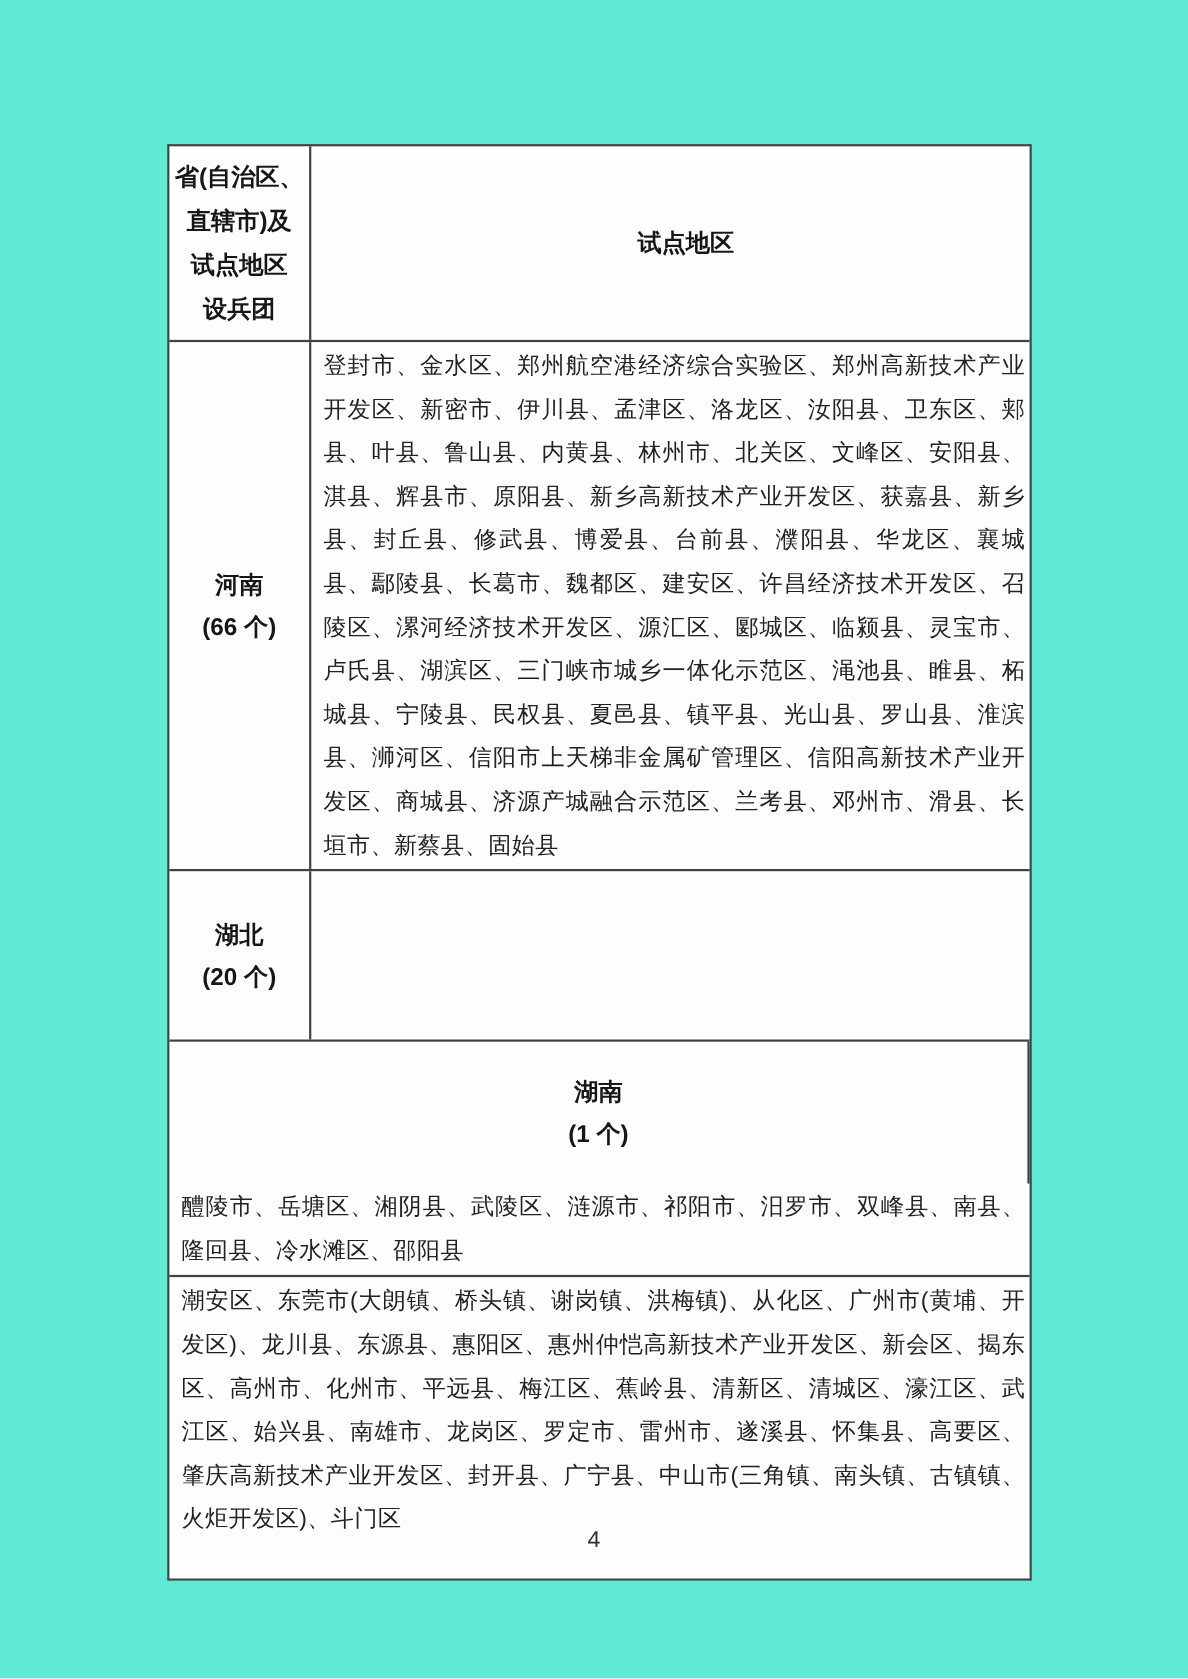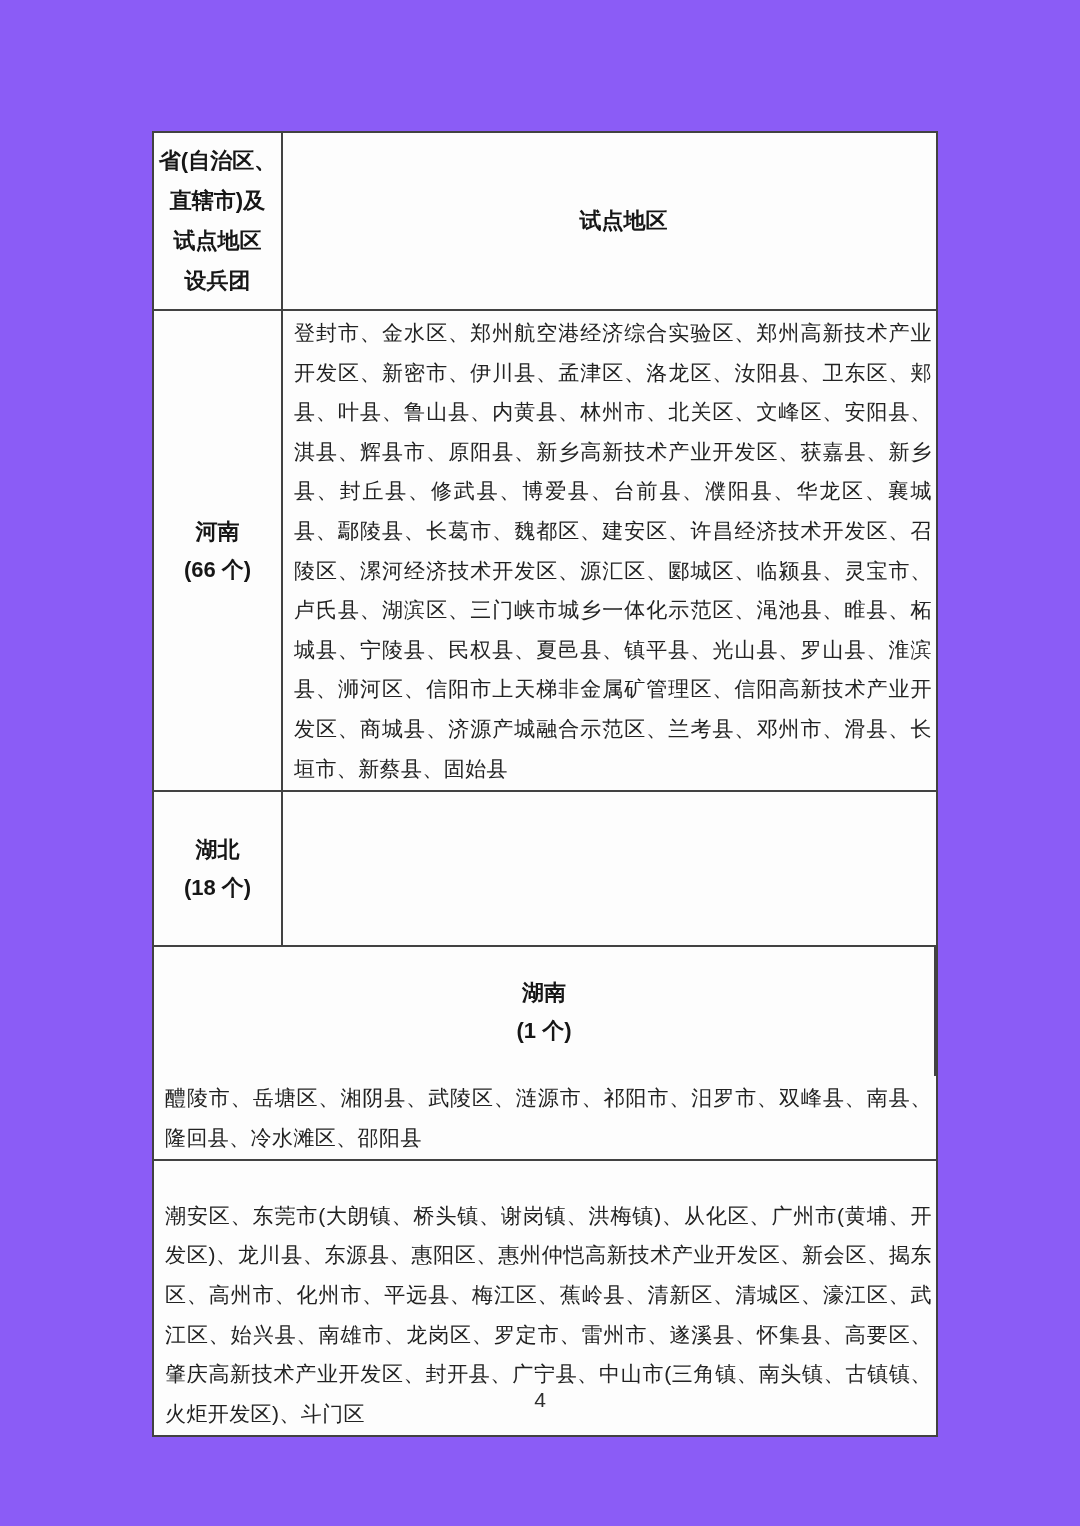--- a/index.html
+++ b/index.html
@@ -4,21 +4,21 @@
 <style>
   html, body {
     margin: 0;
     padding: 0;
     background: #ffffff;
   }
   .page {
     position: relative;
     width: 1080px;
     height: 1526px;
-    background: #8b5cf6;
+    background: #5eead4;
     font-family: "Liberation Sans", "DejaVu Sans", sans-serif;
     color: #1d1d1d;
     overflow: hidden;
   }
   .doc-table {
     position: absolute;
     left: 152px;
     top: 131px;
     width: 786px;
     border: 2px solid #424242;
@@ -44,21 +44,21 @@
     font-size: 22px;
     line-height: 38px;
     color: #161616;
     text-align: center;
     padding: 4px 2px;
   }
   .td-areas {
     flex: 1;
     box-sizing: border-box;
     display: flex;
-    align-items: flex-end;
+    align-items: flex-start;
     padding: 2px 4px 2px 11px;
   }
   .areas-text {
     font-size: 21px;
     line-height: 39.6px;
     text-align: justify;
     color: #222222;
     letter-spacing: 0.4px;
   }
   .th-corner {
@@ -119,21 +119,21 @@
         <div>(66 个)</div>
       </div>
       <div class="td-areas">
         <div class="areas-text">登封市、金水区、郑州航空港经济综合实验区、郑州高新技术产业开发区、新密市、伊川县、孟津区、洛龙区、汝阳县、卫东区、郏县、叶县、鲁山县、内黄县、林州市、北关区、文峰区、安阳县、淇县、辉县市、原阳县、新乡高新技术产业开发区、获嘉县、新乡县、封丘县、修武县、博爱县、台前县、濮阳县、华龙区、襄城县、鄢陵县、长葛市、魏都区、建安区、许昌经济技术开发区、召陵区、漯河经济技术开发区、源汇区、郾城区、临颍县、灵宝市、卢氏县、湖滨区、三门峡市城乡一体化示范区、渑池县、睢县、柘城县、宁陵县、民权县、夏邑县、镇平县、光山县、罗山县、淮滨县、浉河区、信阳市上天梯非金属矿管理区、信阳高新技术产业开发区、商城县、济源产城融合示范区、兰考县、邓州市、滑县、长垣市、新蔡县、固始县</div>
       </div>
     </div>
 
     <div class="tr row-hubei">
       <div class="td-province">
         <div>湖北</div>
-        <div>(18 个)</div>
+        <div>(20 个)</div>
       </div>
     </div>
 
     <div class="tr row-hunan">
       <div class="td-province">
         <div>湖南</div>
         <div>(1 个)</div>
       </div>
       <div class="td-areas">
         <div class="areas-text">醴陵市、岳塘区、湘阴县、武陵区、涟源市、祁阳市、汨罗市、双峰县、南县、隆回县、冷水滩区、邵阳县</div>

